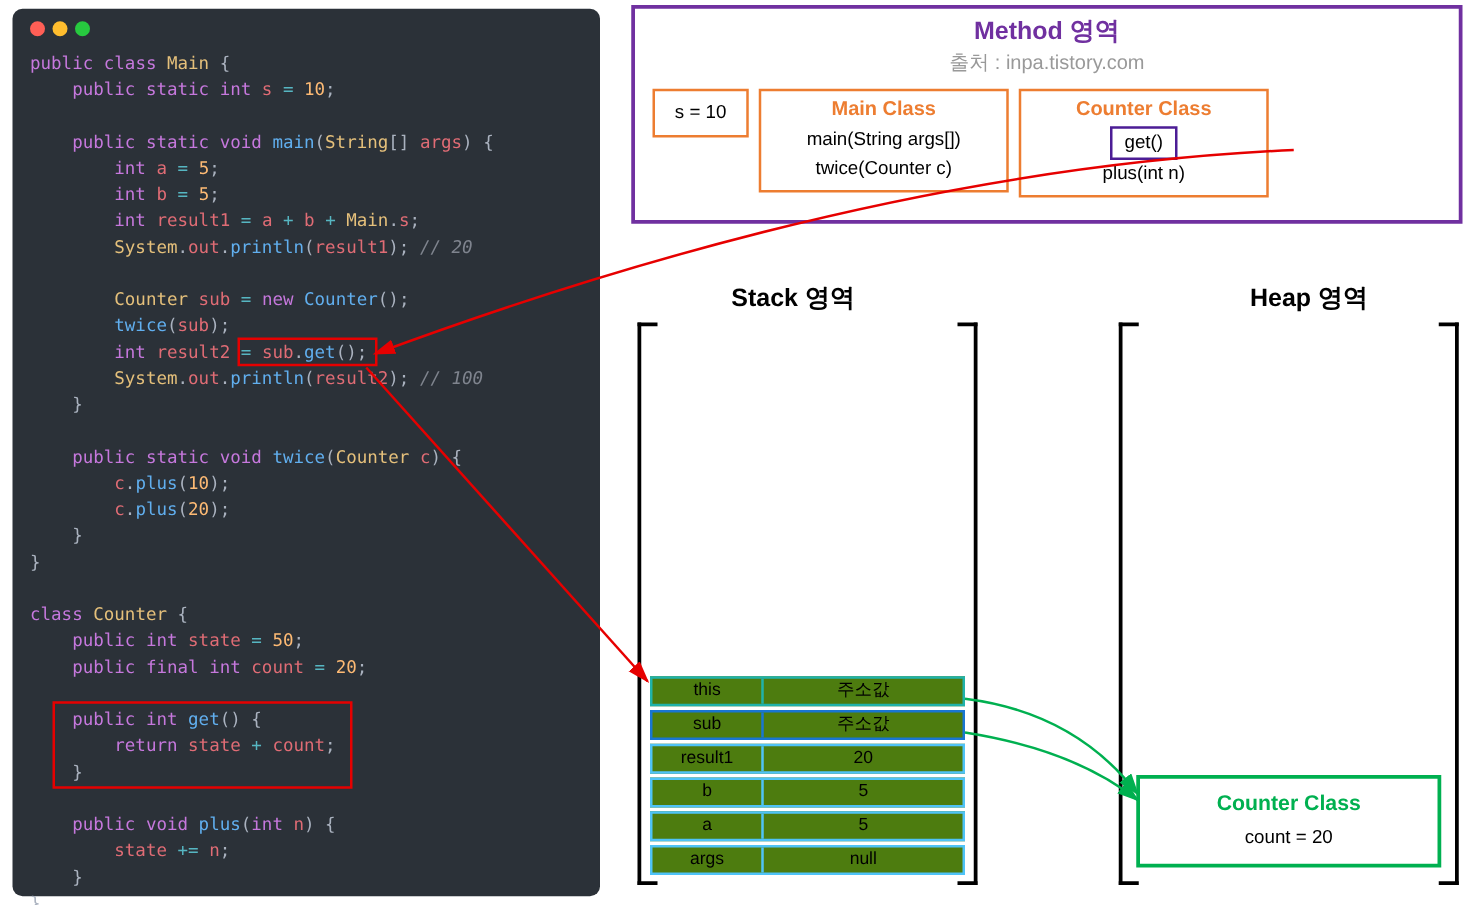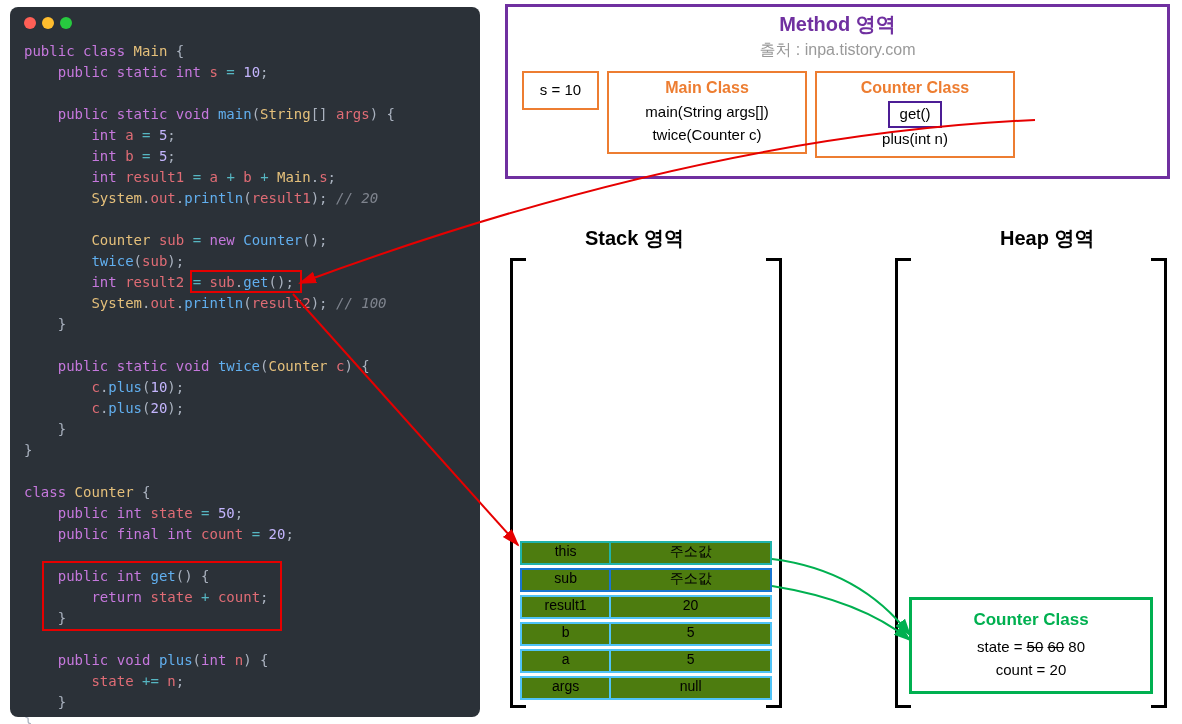--- a/index.html
+++ b/index.html
@@ -11,21 +11,21 @@
 .dot.red { background: #ff5f56; }
 .dot.yellow { background: #ffbd2e; }
 .dot.green { background: #27c93f; }
 
 .kw { color: #c678dd; }
 .sk { color: #c678dd; }
 .type { color: #c678dd; }
 .cls { color: #e5c07b; }
 .fn { color: #61afef; }
 .var { color: #e06c75; }
-.num { color: #c4b5fd; }
+.num { color: #fdba74; }
 .op { color: #56b6c2; }
 .cmt { color: #7f848e; font-style: italic; }
 .pln { color: #aab2bf; }
 
 pre { white-space: pre; position: relative; }
 .hl-box1 { position: absolute; border: 2px solid #e60000; }
 .hl-box2 { position: absolute; border: 2px solid #e60000; }
 
 .method-area { position: absolute; top: 4px; left: 505px; width: 665px; height: 175px; border: 3px solid #7030a0; }
 .method-title { text-align: center; font-size: 20px; font-weight: bold; color: #7030a0; margin-top: 4px; }
@@ -165,21 +165,20 @@
         <div class="cell2">null</div>
       </div>
     </div>
 </div>
 
 <div class="heap-area">
   <div class="bracket-l"></div>
   <div class="bracket-r"></div>
   <div class="heap-box">
     <div class="heap-title">Counter Class</div>
-    <div class="heap-item"><span>state = </span><span class="strike">50</span> <span class="strike">60</span> <span>80</span></div>
     <div class="heap-item">count = 20</div>
   </div>
 </div>
 
 <svg class="arrows">
   <defs>
     <marker id="ar-red" markerWidth="10" markerHeight="10" refX="8" refY="3" orient="auto">
       <path d="M0,0 L9,3 L0,6 Z" fill="#e60000"></path>
     </marker>
     <marker id="ar-green" markerWidth="10" markerHeight="10" refX="8" refY="3" orient="auto">

